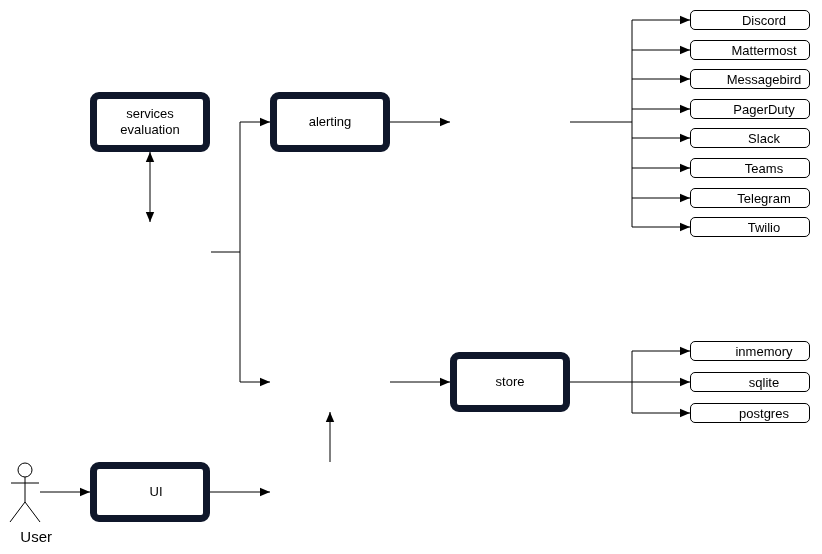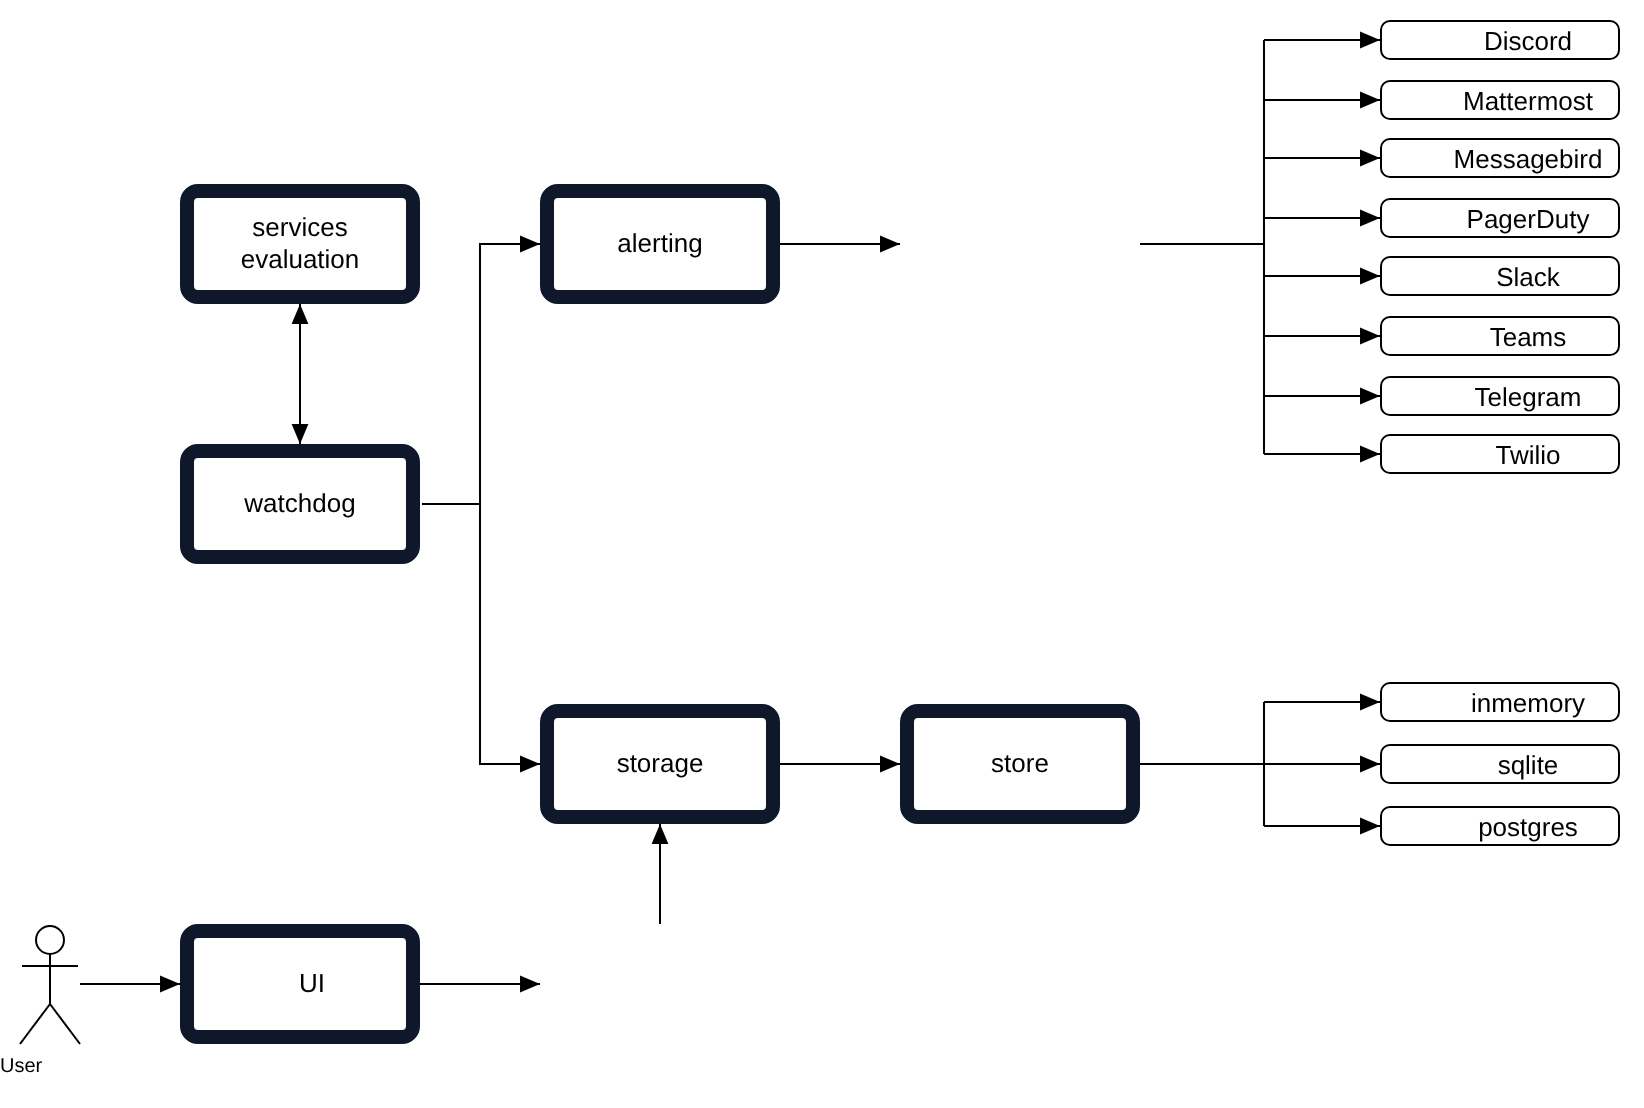--- a/index.html
+++ b/index.html
@@ -60,22 +60,22 @@
   .pl6 { top: 188px; }
   .pl7 { top: 217px; }
   .sl0 { top: 341px; }
   .sl1 { top: 372px; }
   .sl2 { top: 403px; }
   .actor-label {
     position: absolute;
     left: 0px;
     top: 528px;
     width: 52px;
-    text-align: left;
-    font-size: 10px;
+    text-align: right;
+    font-size: 15px;
   }
 </style>
 </head>
 <body>
 
 <div class="canvas">
 
   <svg class="edges" viewBox="0 0 822 554" xmlns="http://www.w3.org/2000/svg" fill="none" stroke="#000000" stroke-width="1">
     <defs>
       <marker id="arrow" viewBox="0 0 12 12" refX="11" refY="6" markerWidth="12" markerHeight="12" markerUnits="userSpaceOnUse" orient="auto-start-reverse">
@@ -123,23 +123,21 @@
     <g>
       <circle cx="25" cy="470" r="7" fill="#ffffff"></circle>
       <path d="M25,477 L25,502"></path>
       <path d="M11,483 L39,483"></path>
       <path d="M25,502 L10,522"></path>
       <path d="M25,502 L40,522"></path>
     </g>
   </svg>
 
   <div class="node" id="n-services">services evaluation</div>
-  <div class="node" id="n-watchdog">watchdog</div>
   <div class="node" id="n-alerting">alerting</div>
-  <div class="node" id="n-storage">storage</div>
   <div class="node" id="n-store">store</div>
   <div class="node" id="n-ui">UI</div>
 
   <div class="leaf pl0">Discord</div>
   <div class="leaf pl1">Mattermost</div>
   <div class="leaf pl2">Messagebird</div>
   <div class="leaf pl4">Slack</div>
   <div class="leaf pl3">PagerDuty</div>
   <div class="leaf pl5">Teams</div>
   <div class="leaf pl6">Telegram</div>

